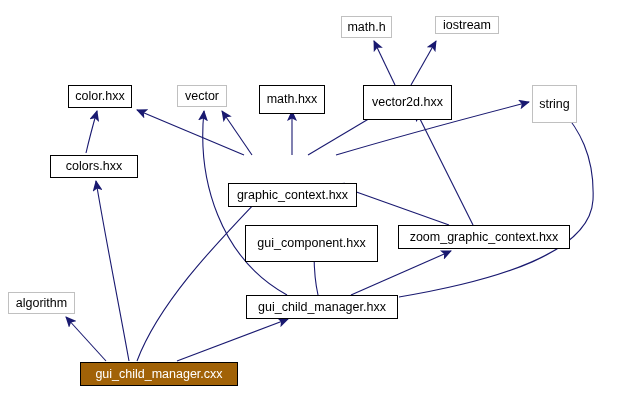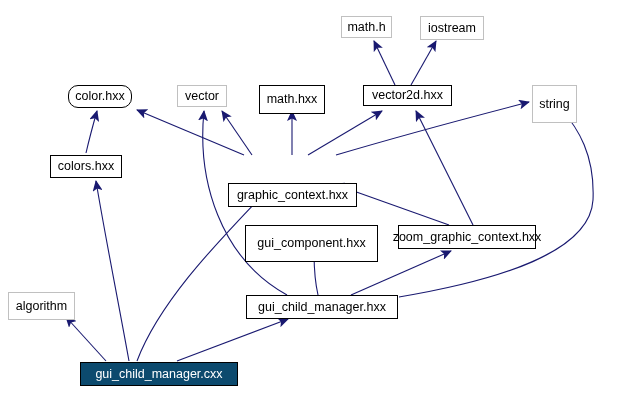--- a/index.html
+++ b/index.html
@@ -24,21 +24,21 @@
     align-items: center;
     justify-content: center;
     white-space: nowrap;
     font-size: 12.5px;
     line-height: 1;
     color: #000000;
     background: #ffffff;
     border: 1px solid #000000;
   }
   .node.system { border-color: #c0c0c0; }
-  .node.focus  { background: #0c4a6e; color: #ffffff; border-color: #000000; }
+  .node.focus  { background: #a16207; color: #ffffff; border-color: #000000; }
 </style>
 </head>
 <body>
 
 <div id="stage">
   <svg id="edge-svg">
     <defs>
       <marker id="arrow" markerUnits="userSpaceOnUse" markerWidth="12" markerHeight="10" refX="10" refY="5" orient="auto">
         <path id="arrowhead-shape" d="M0,0 L11,5 L0,10 L2.5,5 z" fill="#191970"></path>
       </marker>
@@ -59,27 +59,27 @@
         <path d="M137,361 C162,295 232,228 272,185" fill="none" stroke="#191970" stroke-width="1.1" marker-end="url(#arrow)"></path>
         <path d="M318,295 C315,282 314,268 314,251" fill="none" stroke="#191970" stroke-width="1.1" marker-end="url(#arrow)"></path>
         <path d="M351,295 L451,251" fill="none" stroke="#191970" stroke-width="1.1" marker-end="url(#arrow)"></path>
         <path d="M106,361 L66,317" fill="none" stroke="#191970" stroke-width="1.1" marker-end="url(#arrow)"></path>
         <path d="M129,361 C118,300 104,230 96,181" fill="none" stroke="#191970" stroke-width="1.1" marker-end="url(#arrow)"></path>
         <path d="M177,361 L288,319" fill="none" stroke="#191970" stroke-width="1.1" marker-end="url(#arrow)"></path>
       </g>
   </svg>
   <div id="node-layer">
       <div class="node system" style="left: 341px; top: 16px; width: 51px; height: 22px;">math.h</div>
-      <div class="node system" style="left: 420px; top: 16px; width: 64px; height: 24px;">iostream</div>
-      <div class="node project" style="left: 68px; top: 85px; width: 64px; height: 23px; border-radius: 10px;">color.hxx</div>
+      <div class="node system" style="left: 435px; top: 16px; width: 64px; height: 18px;">iostream</div>
+      <div class="node project" style="left: 68px; top: 85px; width: 64px; height: 23px;">color.hxx</div>
       <div class="node system" style="left: 177px; top: 85px; width: 50px; height: 22px;">vector</div>
       <div class="node project" style="left: 259px; top: 85px; width: 66px; height: 29px;">math.hxx</div>
-      <div class="node project" style="left: 363px; top: 85px; width: 89px; height: 21px;">vector2d.hxx</div>
+      <div class="node project" style="left: 363px; top: 85px; width: 89px; height: 35px;">vector2d.hxx</div>
       <div class="node system" style="left: 532px; top: 85px; width: 45px; height: 38px;">string</div>
-      <div class="node project" style="left: 50px; top: 155px; width: 72px; height: 23px;">colors.hxx</div>
+      <div class="node project" style="left: 50px; top: 155px; width: 88px; height: 23px;">colors.hxx</div>
       <div class="node project" style="left: 228px; top: 155px; width: 129px; height: 24px; margin-top: 28px;">graphic_context.hxx</div>
       <div class="node project" style="left: 245px; top: 225px; width: 133px; height: 37px;">gui_component.hxx</div>
-      <div class="node project" style="left: 398px; top: 225px; width: 138px; height: 24px;">zoom_graphic_context.hxx</div>
-      <div class="node system" style="left: 8px; top: 292px; width: 67px; height: 28px;">algorithm</div>
+      <div class="node project" style="left: 398px; top: 225px; width: 172px; height: 24px;">zoom_graphic_context.hxx</div>
+      <div class="node system" style="left: 8px; top: 292px; width: 67px; height: 22px;">algorithm</div>
       <div class="node project" style="left: 246px; top: 295px; width: 152px; height: 24px; text-align: right;">gui_child_manager.hxx</div>
       <div class="node focus" style="left: 80px; top: 362px; width: 158px; height: 24px;">gui_child_manager.cxx</div>
     </div>
 </div>
 
 </body></html>

